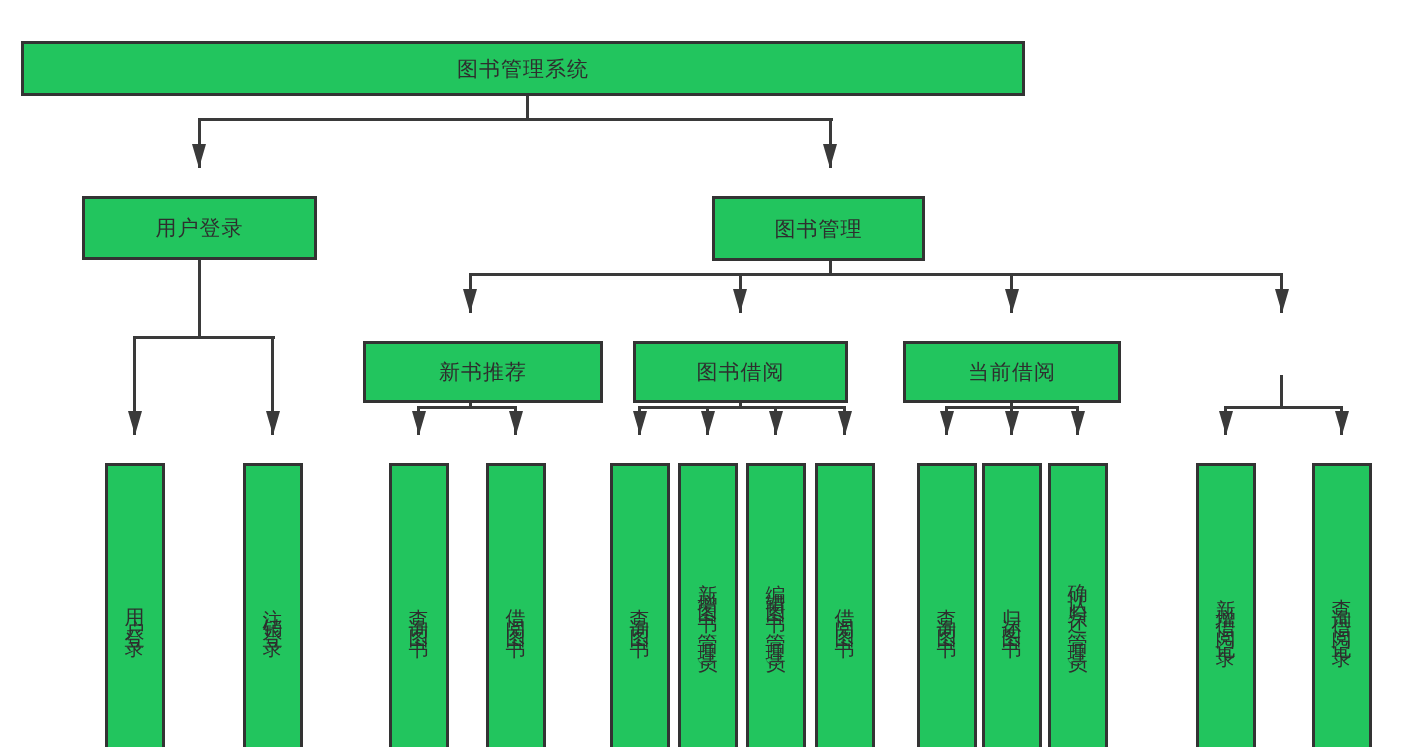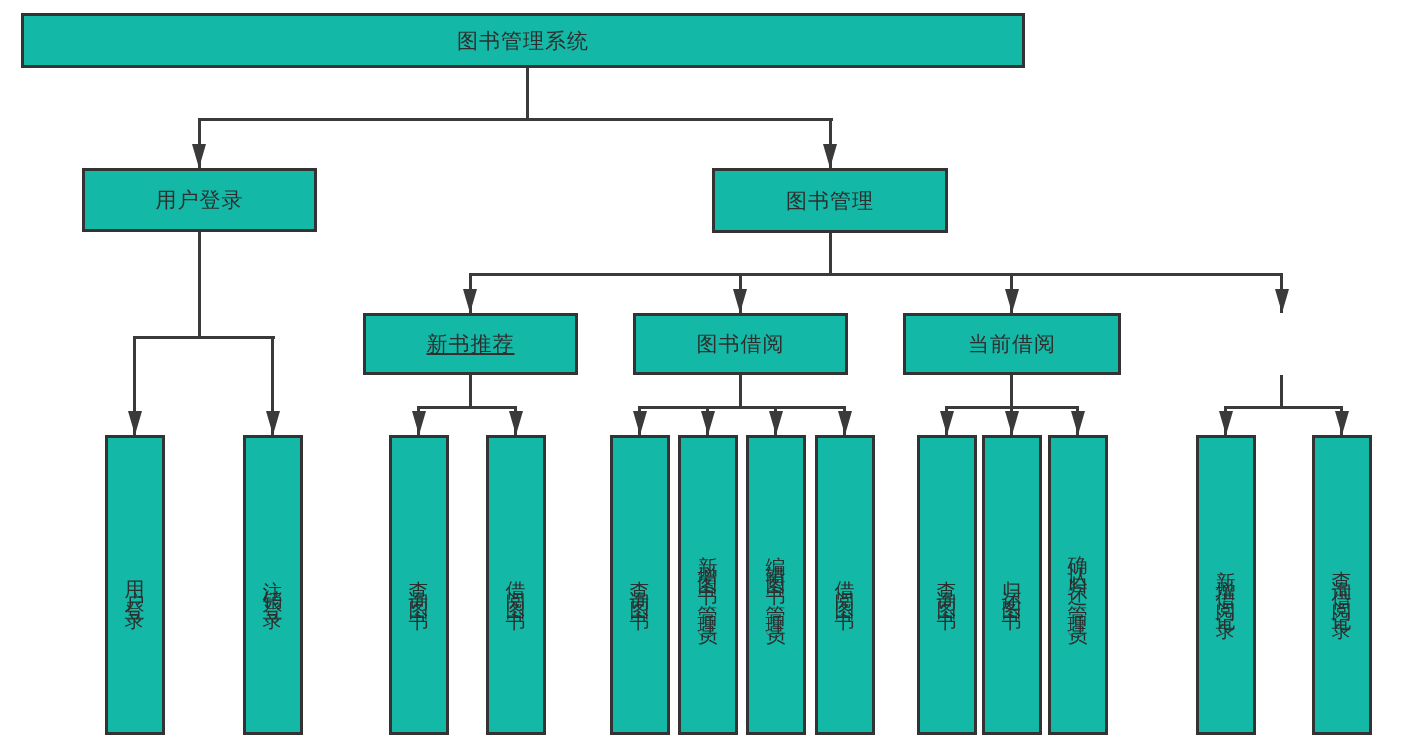--- a/index.html
+++ b/index.html
@@ -8,23 +8,23 @@
     --text:#2e2e2e;
     --bg:#ffffff;
     --wm:#b3b3b3;
   }
   html,body{margin:0;padding:0;background:#fff;}
   .canvas{
     position:relative;width:1405px;height:747px;background:var(--bg);
     overflow:hidden;font-family:"Liberation Sans",sans-serif;color:var(--text);
   }
   .box{
-    position:absolute;background:#14b8a6;border:3px solid var(--border);
+    position:absolute;background:#22c55e;border:3px solid var(--border);
     box-sizing:border-box;display:flex;align-items:center;justify-content:center;
-    font-size:21px;color:var(--text);letter-spacing:1px;z-index:2;
+    font-size:21px;color:var(--text);letter-spacing:1px;z-index:2;margin-top:28px;
   }
   .leaf span{
     writing-mode:vertical-rl;text-orientation:mixed;
     font-size:20px;letter-spacing:10px;line-height:1;white-space:nowrap;
   }
   .vline,.hline{position:absolute;background:var(--line);z-index:1;}
   .arrow{
     position:absolute;width:0;height:0;z-index:1;
     border-left:7px solid transparent;border-right:7px solid transparent;
     border-top:24px solid var(--line);
@@ -47,21 +47,21 @@
   <div class="vline" style="left:526px;top:68px;width:3px;height:50px;"></div>
   <div class="hline" style="left:198px;top:118px;width:635px;height:3px;"></div>
   <div class="vline" style="left:198px;top:118px;width:3px;height:50px;"></div>
   <div class="arrow" style="left:192px;top:144px;"></div>
   <div class="vline" style="left:829px;top:118px;width:3px;height:50px;"></div>
   <div class="arrow" style="left:823px;top:144px;"></div>
 
   <div class="box" style="left:82px;top:168px;width:235px;height:64px;">
     <span>用户登录</span>
   </div>
-  <div class="box" style="left:712px;top:168px;width:236px;height:65px;">
+  <div class="box" style="left:712px;top:168px;width:213px;height:65px;">
     <span>图书管理</span>
   </div>
 
   <div class="vline" style="left:198px;top:232px;width:3px;height:104px;"></div>
   <div class="hline" style="left:134px;top:336px;width:141px;height:3px;"></div>
   <div class="vline" style="left:133px;top:336px;width:3px;height:99px;"></div>
   <div class="arrow" style="left:128px;top:411px;"></div>
   <div class="vline" style="left:271px;top:336px;width:3px;height:99px;"></div>
   <div class="arrow" style="left:266px;top:411px;"></div>
 
@@ -69,21 +69,21 @@
   <div class="hline" style="left:469px;top:273px;width:814px;height:3px;"></div>
   <div class="vline" style="left:469px;top:273px;width:3px;height:40px;"></div>
   <div class="arrow" style="left:463px;top:289px;"></div>
   <div class="vline" style="left:739px;top:273px;width:3px;height:40px;"></div>
   <div class="arrow" style="left:733px;top:289px;"></div>
   <div class="vline" style="left:1010px;top:273px;width:3px;height:40px;"></div>
   <div class="arrow" style="left:1005px;top:289px;"></div>
   <div class="vline" style="left:1280px;top:273px;width:3px;height:40px;"></div>
   <div class="arrow" style="left:1275px;top:289px;"></div>
 
-  <div class="box" style="left:363px;top:313px;width:215px;height:62px;text-decoration:underline;">
+  <div class="box" style="left:363px;top:313px;width:240px;height:62px;">
     <span>新书推荐</span>
   </div>
   <div class="box" style="left:633px;top:313px;width:215px;height:62px;">
     <span>图书借阅</span>
   </div>
   <div class="box" style="left:903px;top:313px;width:218px;height:62px;">
     <span>当前借阅</span>
   </div>
 
   <div class="vline" style="left:469px;top:375px;width:3px;height:31px;"></div>

